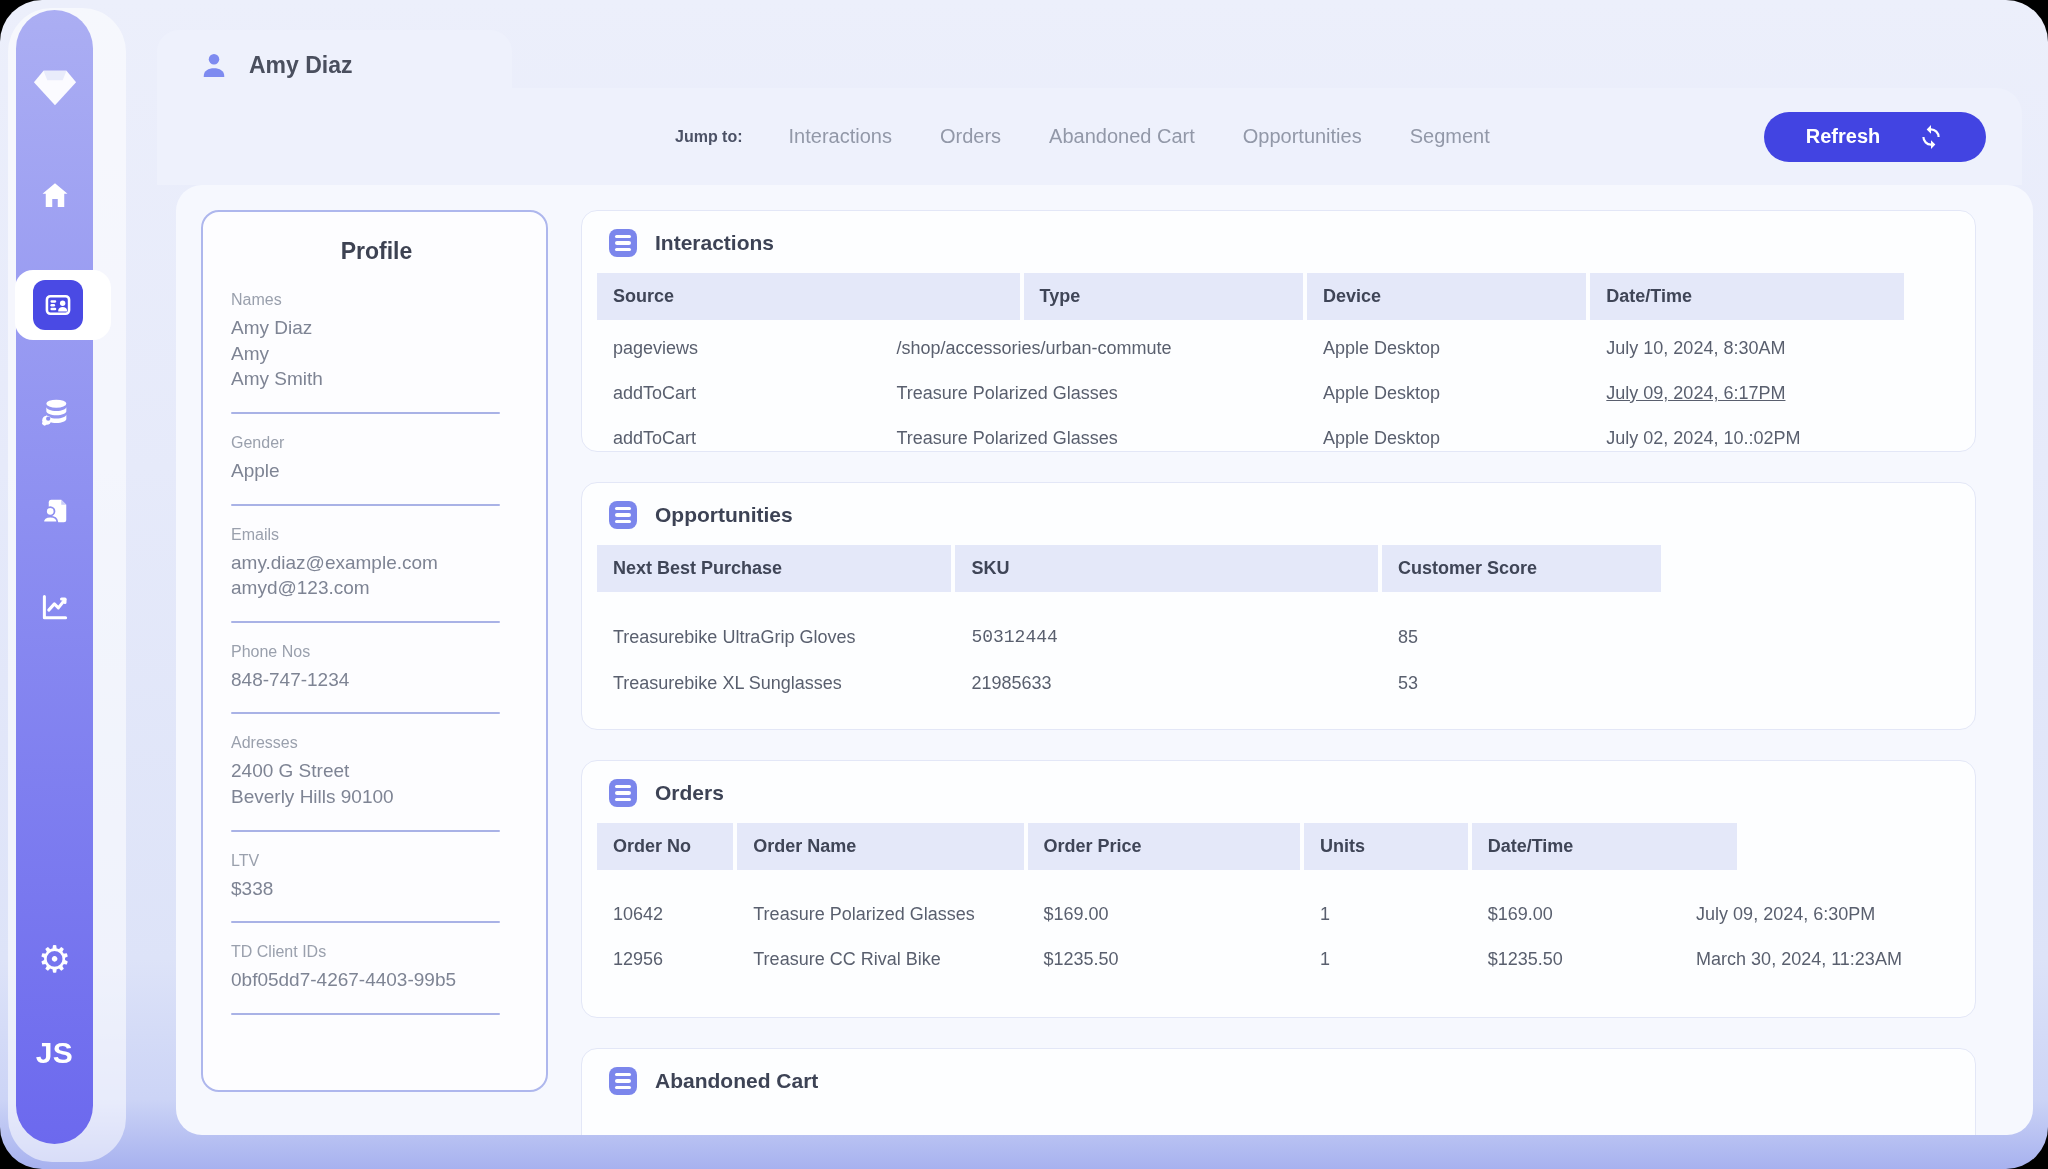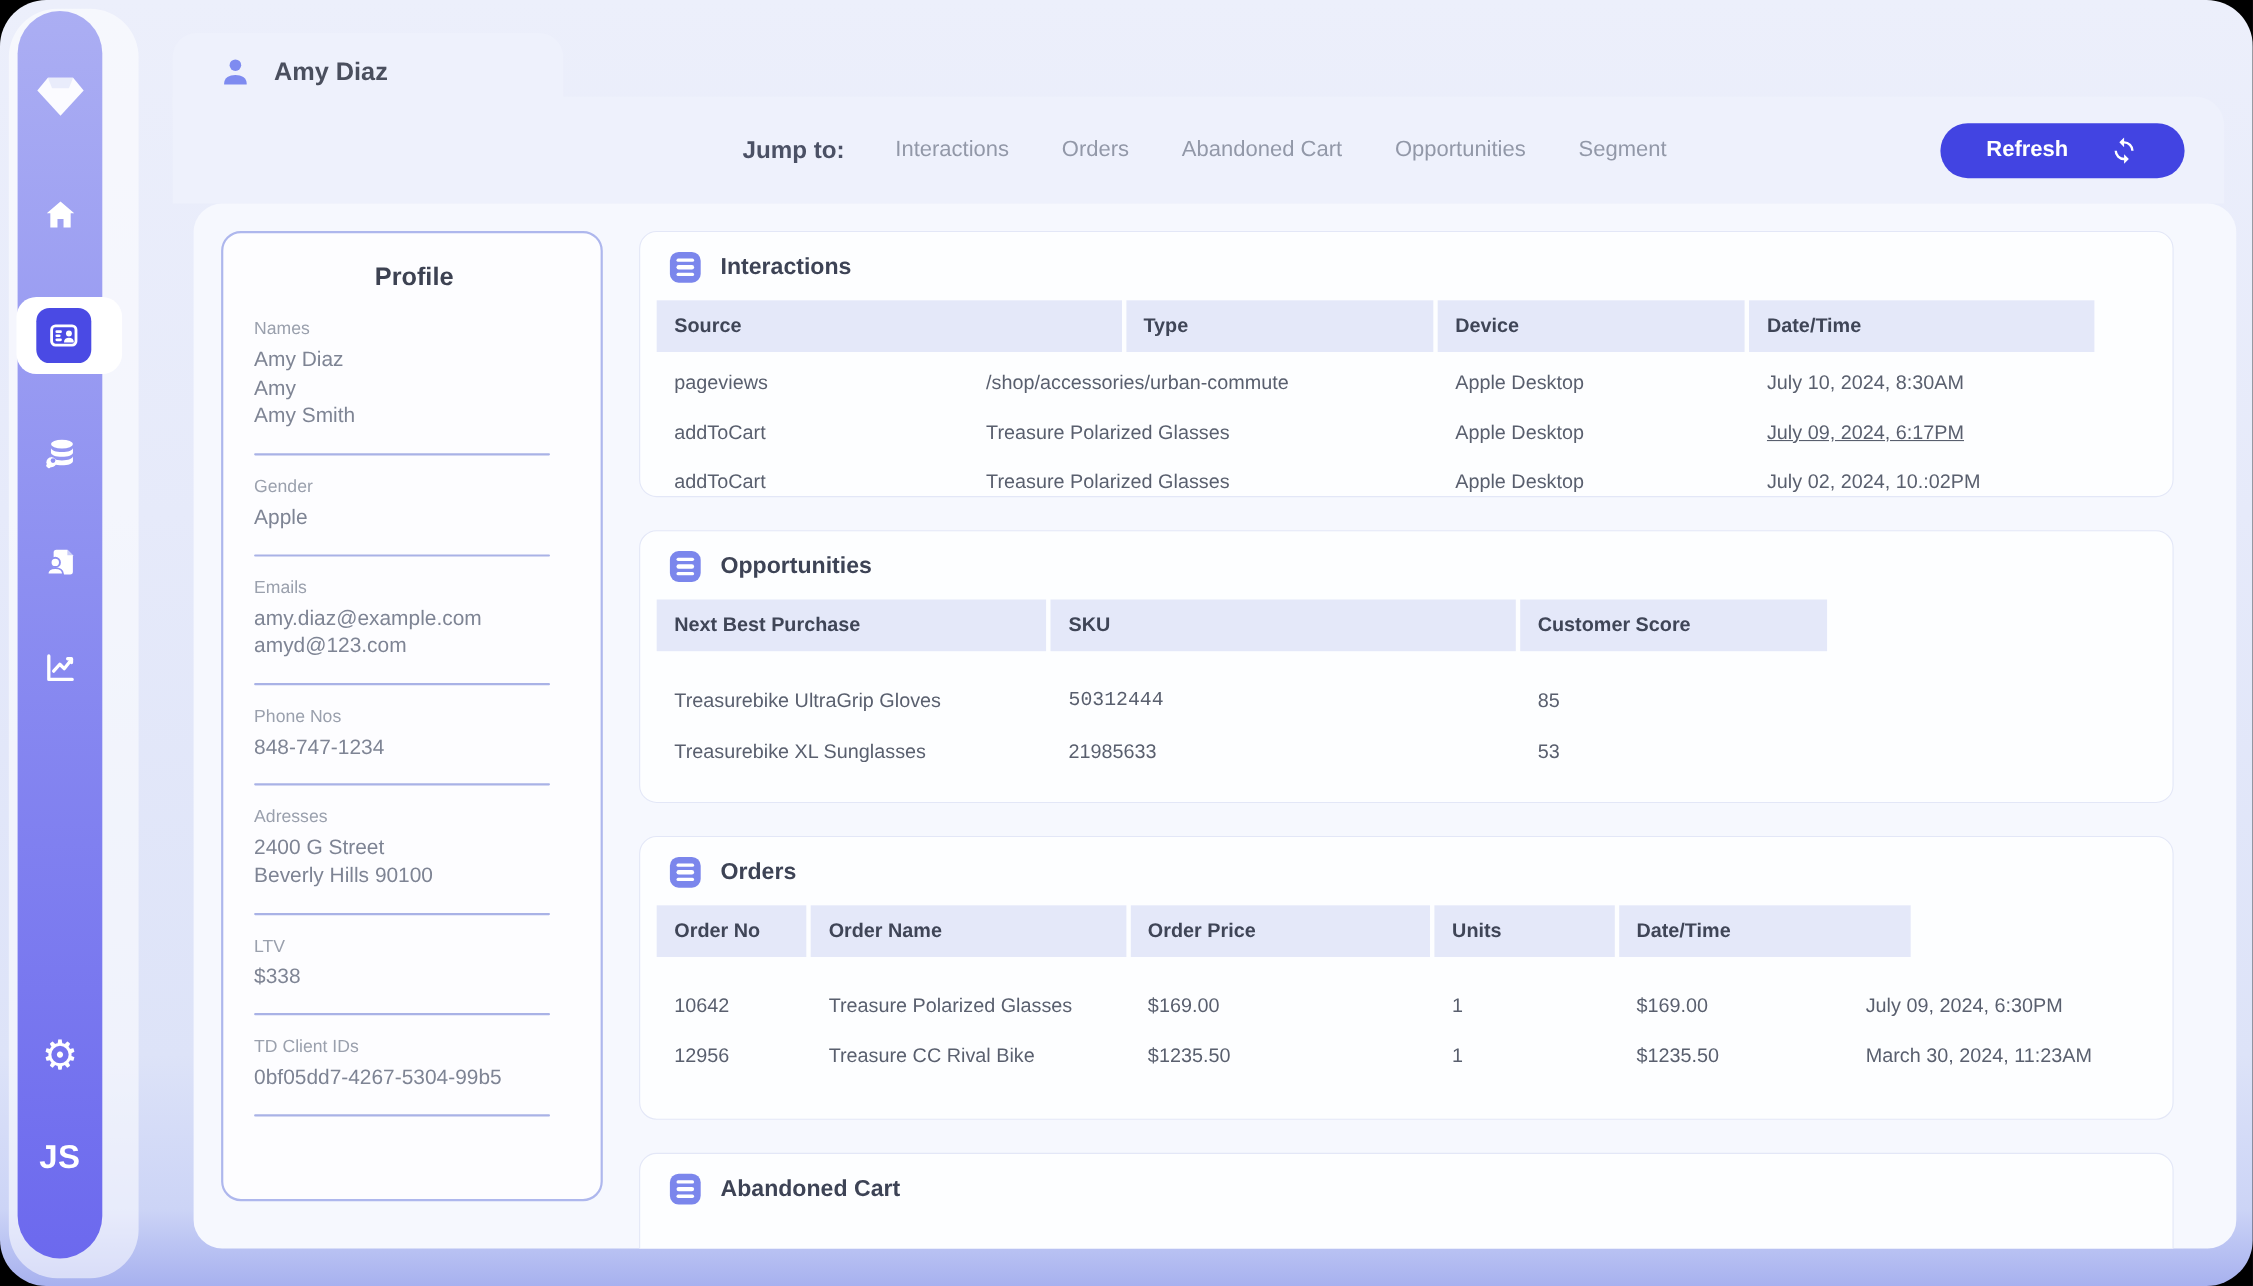--- a/index.html
+++ b/index.html
@@ -48,21 +48,21 @@
   }
   .tab-name{ font-size:23px; font-weight:700; color:#4a4f5e; }
   .header-band{
     position:absolute; left:157px; top:88px; width:1865px; height:97px;
     background:#eef1fc; border-radius:0 26px 0 0;
   }
   .jump-row{
     position:absolute; left:518px; top:0; right:36px; height:97px;
     display:flex; align-items:center;
   }
-  .jump-label{ font-size:22px; font-weight:700; color:#4b5165; margin-right:46px; }
+  .jump-label{ font-size:16px; font-weight:700; color:#4b5165; margin-right:46px; }
   .jump-link{ font-size:20px; color:#9298a8; margin-right:48px; cursor:pointer; }
   .refresh-btn{
     margin-left:auto; width:222px; height:50px; border-radius:26px; border:none; cursor:pointer;
     background:#4244e2; color:#fff; font-size:20px; font-weight:600; font-family:inherit;
     display:flex; align-items:center; justify-content:center; gap:38px;
   }
   .refresh-btn svg{ width:26px; height:26px; }
 
   .inner-panel{
     position:absolute; left:176px; top:185px; width:1857px; height:950px;
@@ -254,21 +254,21 @@
             <div class="pfield-label">LTV</div>
             <div>
               <div class="pv-line">$338</div>
             </div>
             <div class="pdivider"></div>
           </div>
 
           <div class="pfield">
             <div class="pfield-label">TD Client IDs</div>
             <div>
-              <div class="pv-line">0bf05dd7-4267-5304-99b5</div>
+              <div class="pv-line">0bf05dd7-4267-4403-99b5</div>
             </div>
             <div class="pdivider"></div>
           </div>
         </div>
     </aside>
 
     <main class="sections">
 
       <section class="card card-interactions">
         <div class="card-head">

